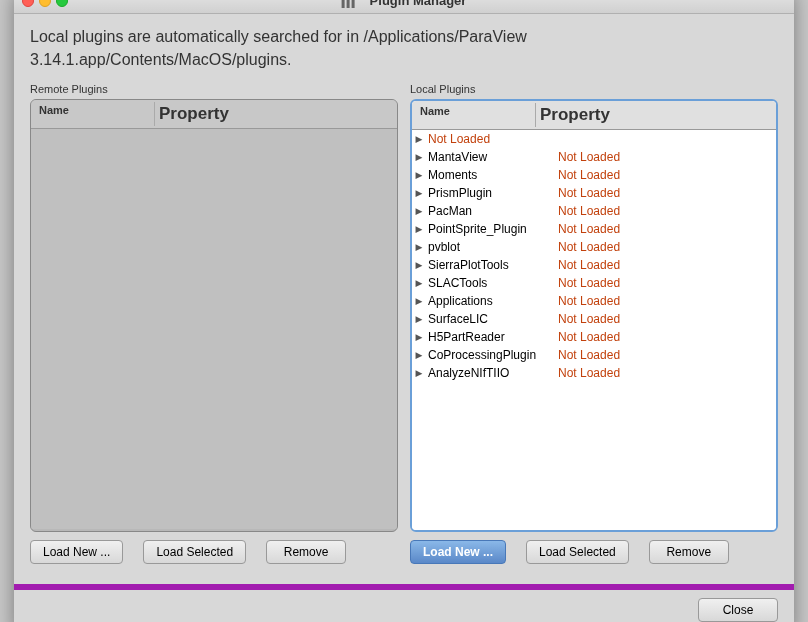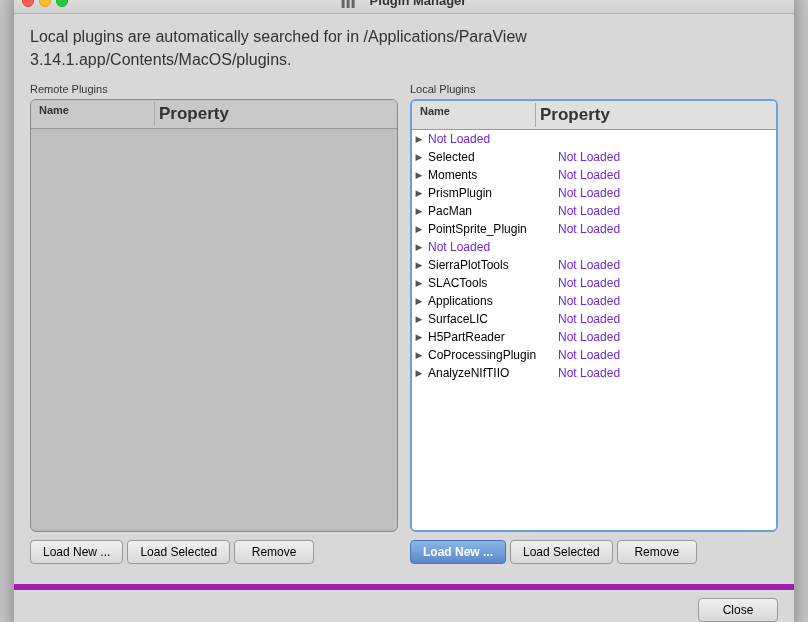--- a/index.html
+++ b/index.html
@@ -159,27 +159,27 @@
     .row-name {
       width: 130px;
       font-size: 12px;
       color: #000;
       padding: 1px 2px;
       flex-shrink: 0;
     }
 
     .row-property {
       font-size: 12px;
-      color: #6d28d9;
+      color: #c2410c;
       padding: 1px 2px;
     }
 
     .panel-buttons {
       display: flex;
-      gap: 4px;
+      gap: 20px;
       margin-top: 8px;
     }
 
     .btn {
       background: linear-gradient(to bottom, #f0f0f0, #d8d8d8);
       border: 1px solid #999;
       border-radius: 4px;
       padding: 4px 12px;
       font-size: 12px;
       color: #000;
@@ -269,21 +269,21 @@
             <div class="list-header-name">Name</div>
             <div class="list-header-property">Property</div>
           </div>
           <div class="list-body local-list-body" id="local-list-body">
           <div class="list-row">
                 <div class="row-arrow">▶</div>
                 <div class="row-property">Not Loaded</div>
               </div>
               <div class="list-row">
                 <div class="row-arrow">▶</div>
-                <div class="row-name">Selected</div>
+                <div class="row-name">MantaView</div>
                 <div class="row-property">Not Loaded</div>
               </div>
               <div class="list-row">
                 <div class="row-arrow">▶</div>
                 <div class="row-name">Moments</div>
                 <div class="row-property">Not Loaded</div>
               </div>
               <div class="list-row">
                 <div class="row-arrow">▶</div>
                 <div class="row-name">PrismPlugin</div>
@@ -294,20 +294,21 @@
                 <div class="row-name">PacMan</div>
                 <div class="row-property">Not Loaded</div>
               </div>
               <div class="list-row">
                 <div class="row-arrow">▶</div>
                 <div class="row-name">PointSprite_Plugin</div>
                 <div class="row-property">Not Loaded</div>
               </div>
               <div class="list-row">
                 <div class="row-arrow">▶</div>
+                <div class="row-name">pvblot</div>
                 <div class="row-property">Not Loaded</div>
               </div>
               <div class="list-row">
                 <div class="row-arrow">▶</div>
                 <div class="row-name">SierraPlotTools</div>
                 <div class="row-property">Not Loaded</div>
               </div>
               <div class="list-row">
                 <div class="row-arrow">▶</div>
                 <div class="row-name">SLACTools</div>

